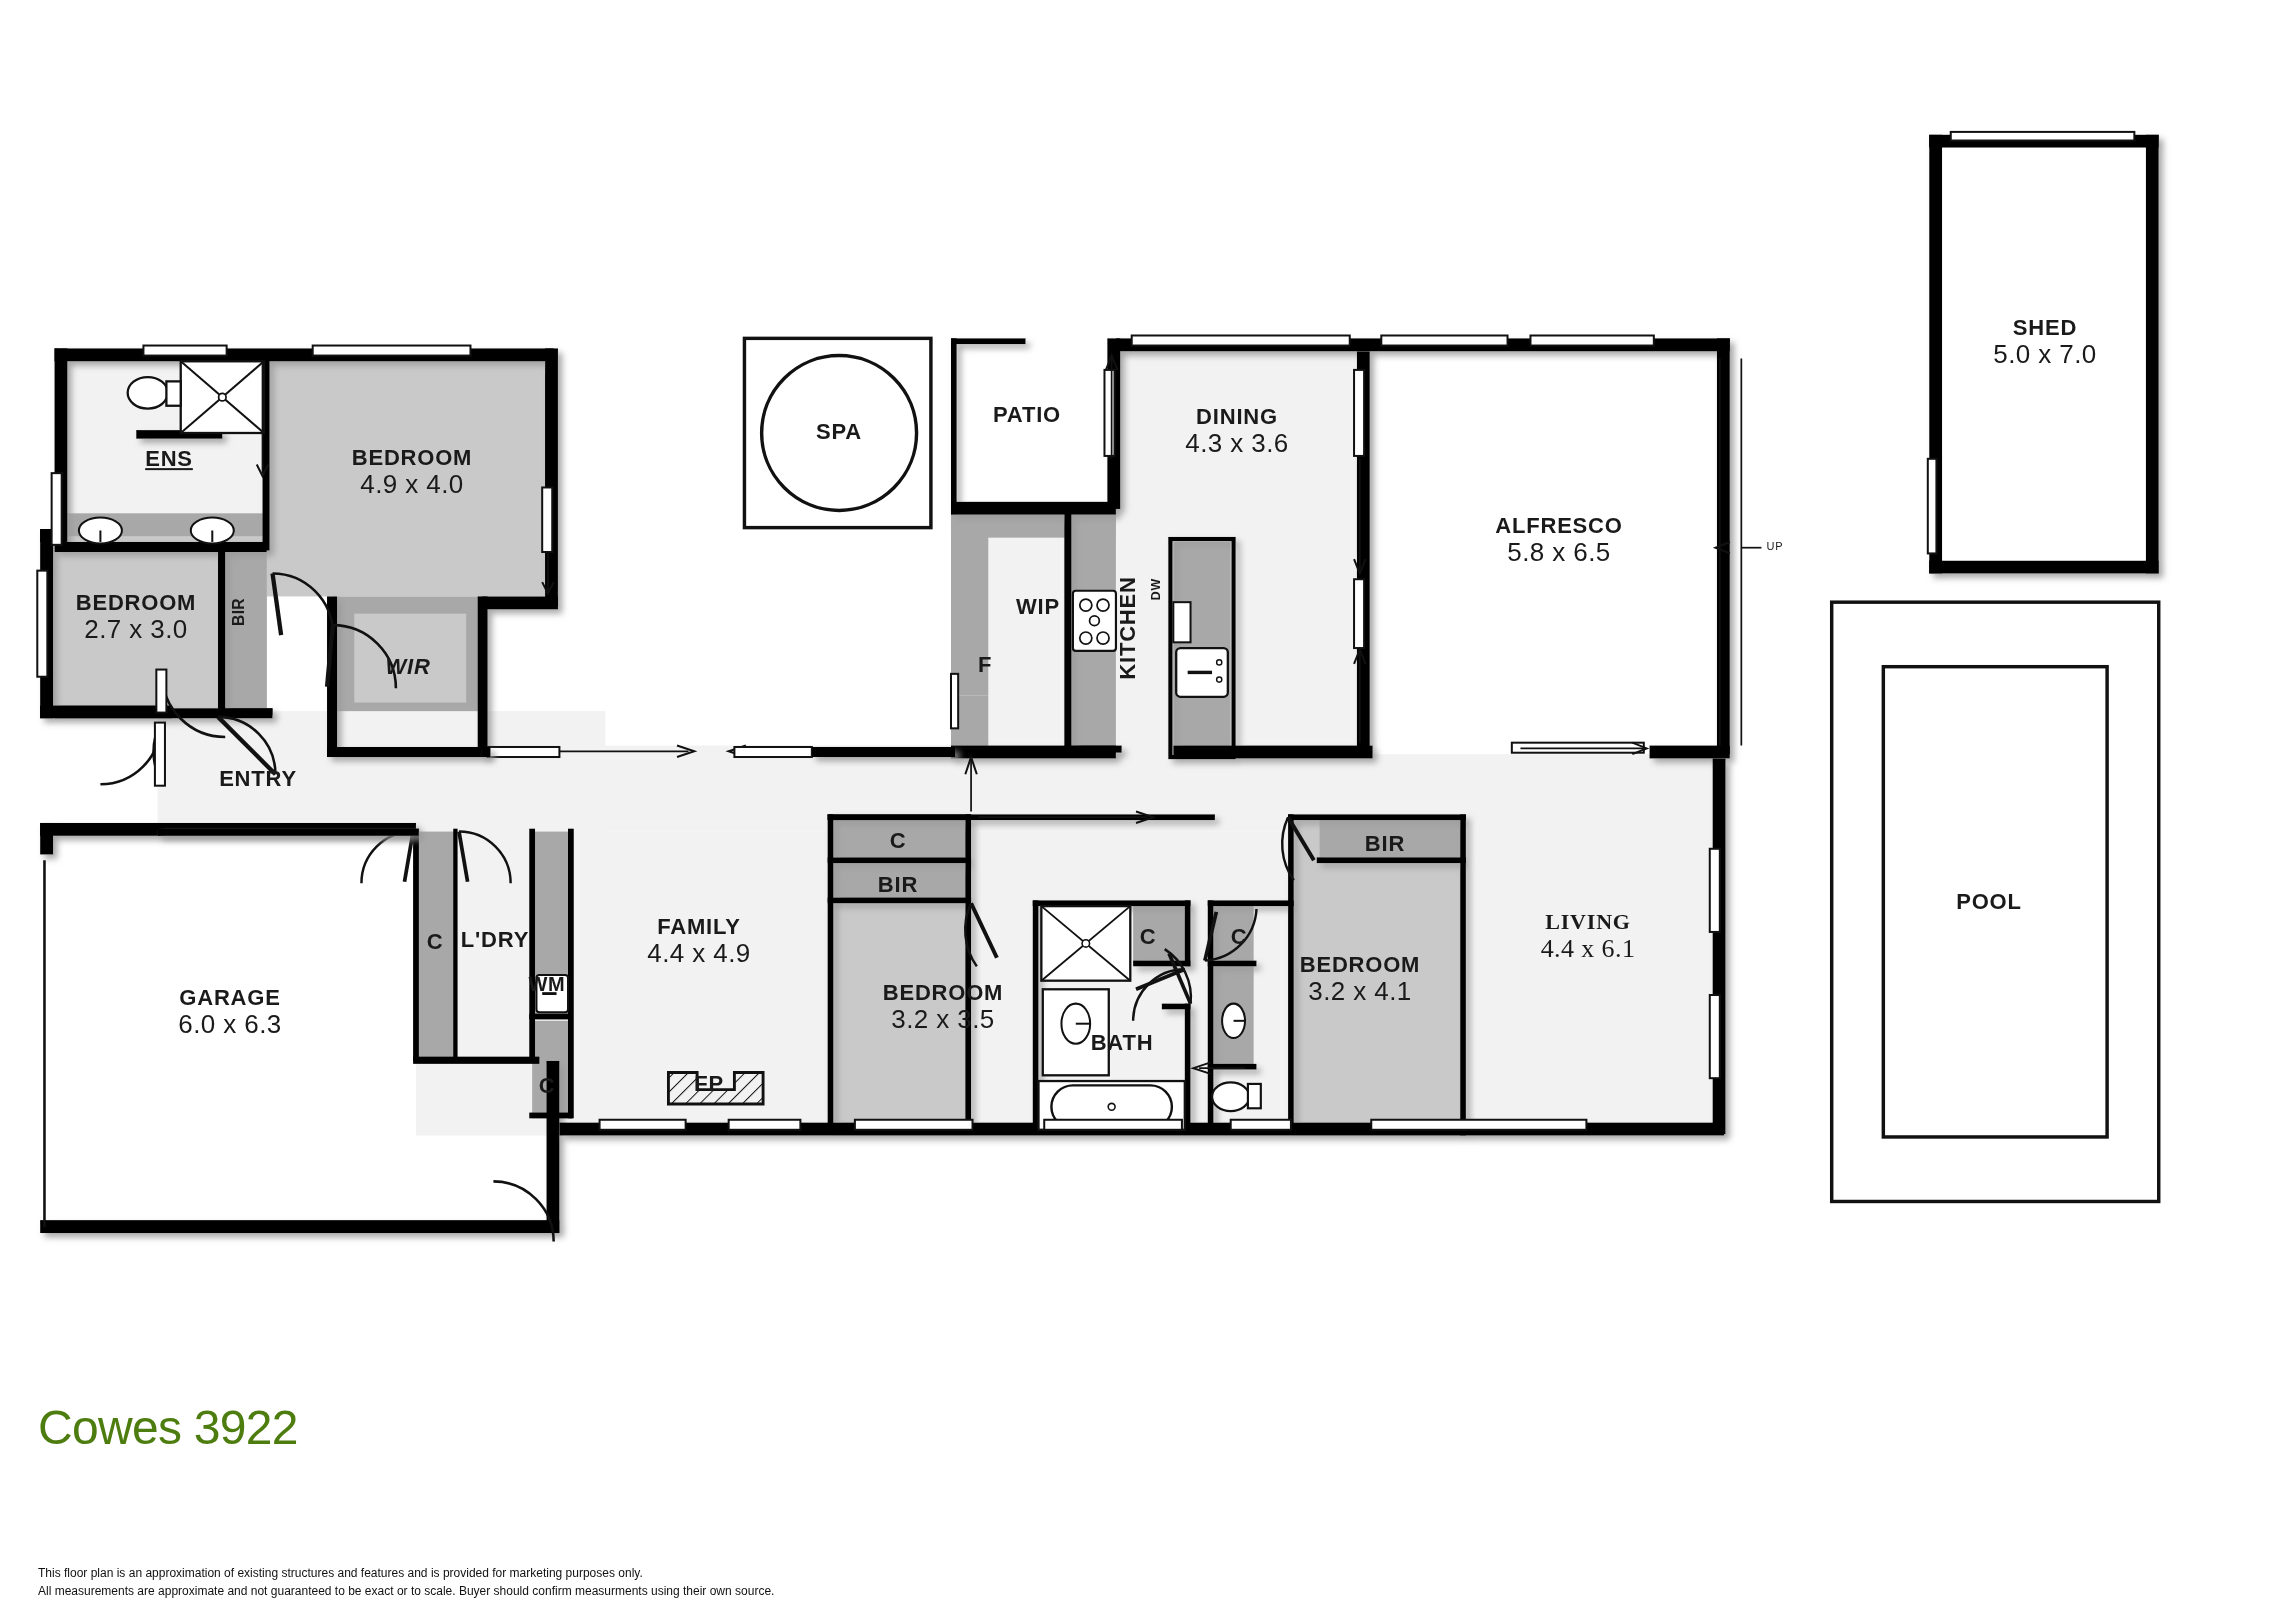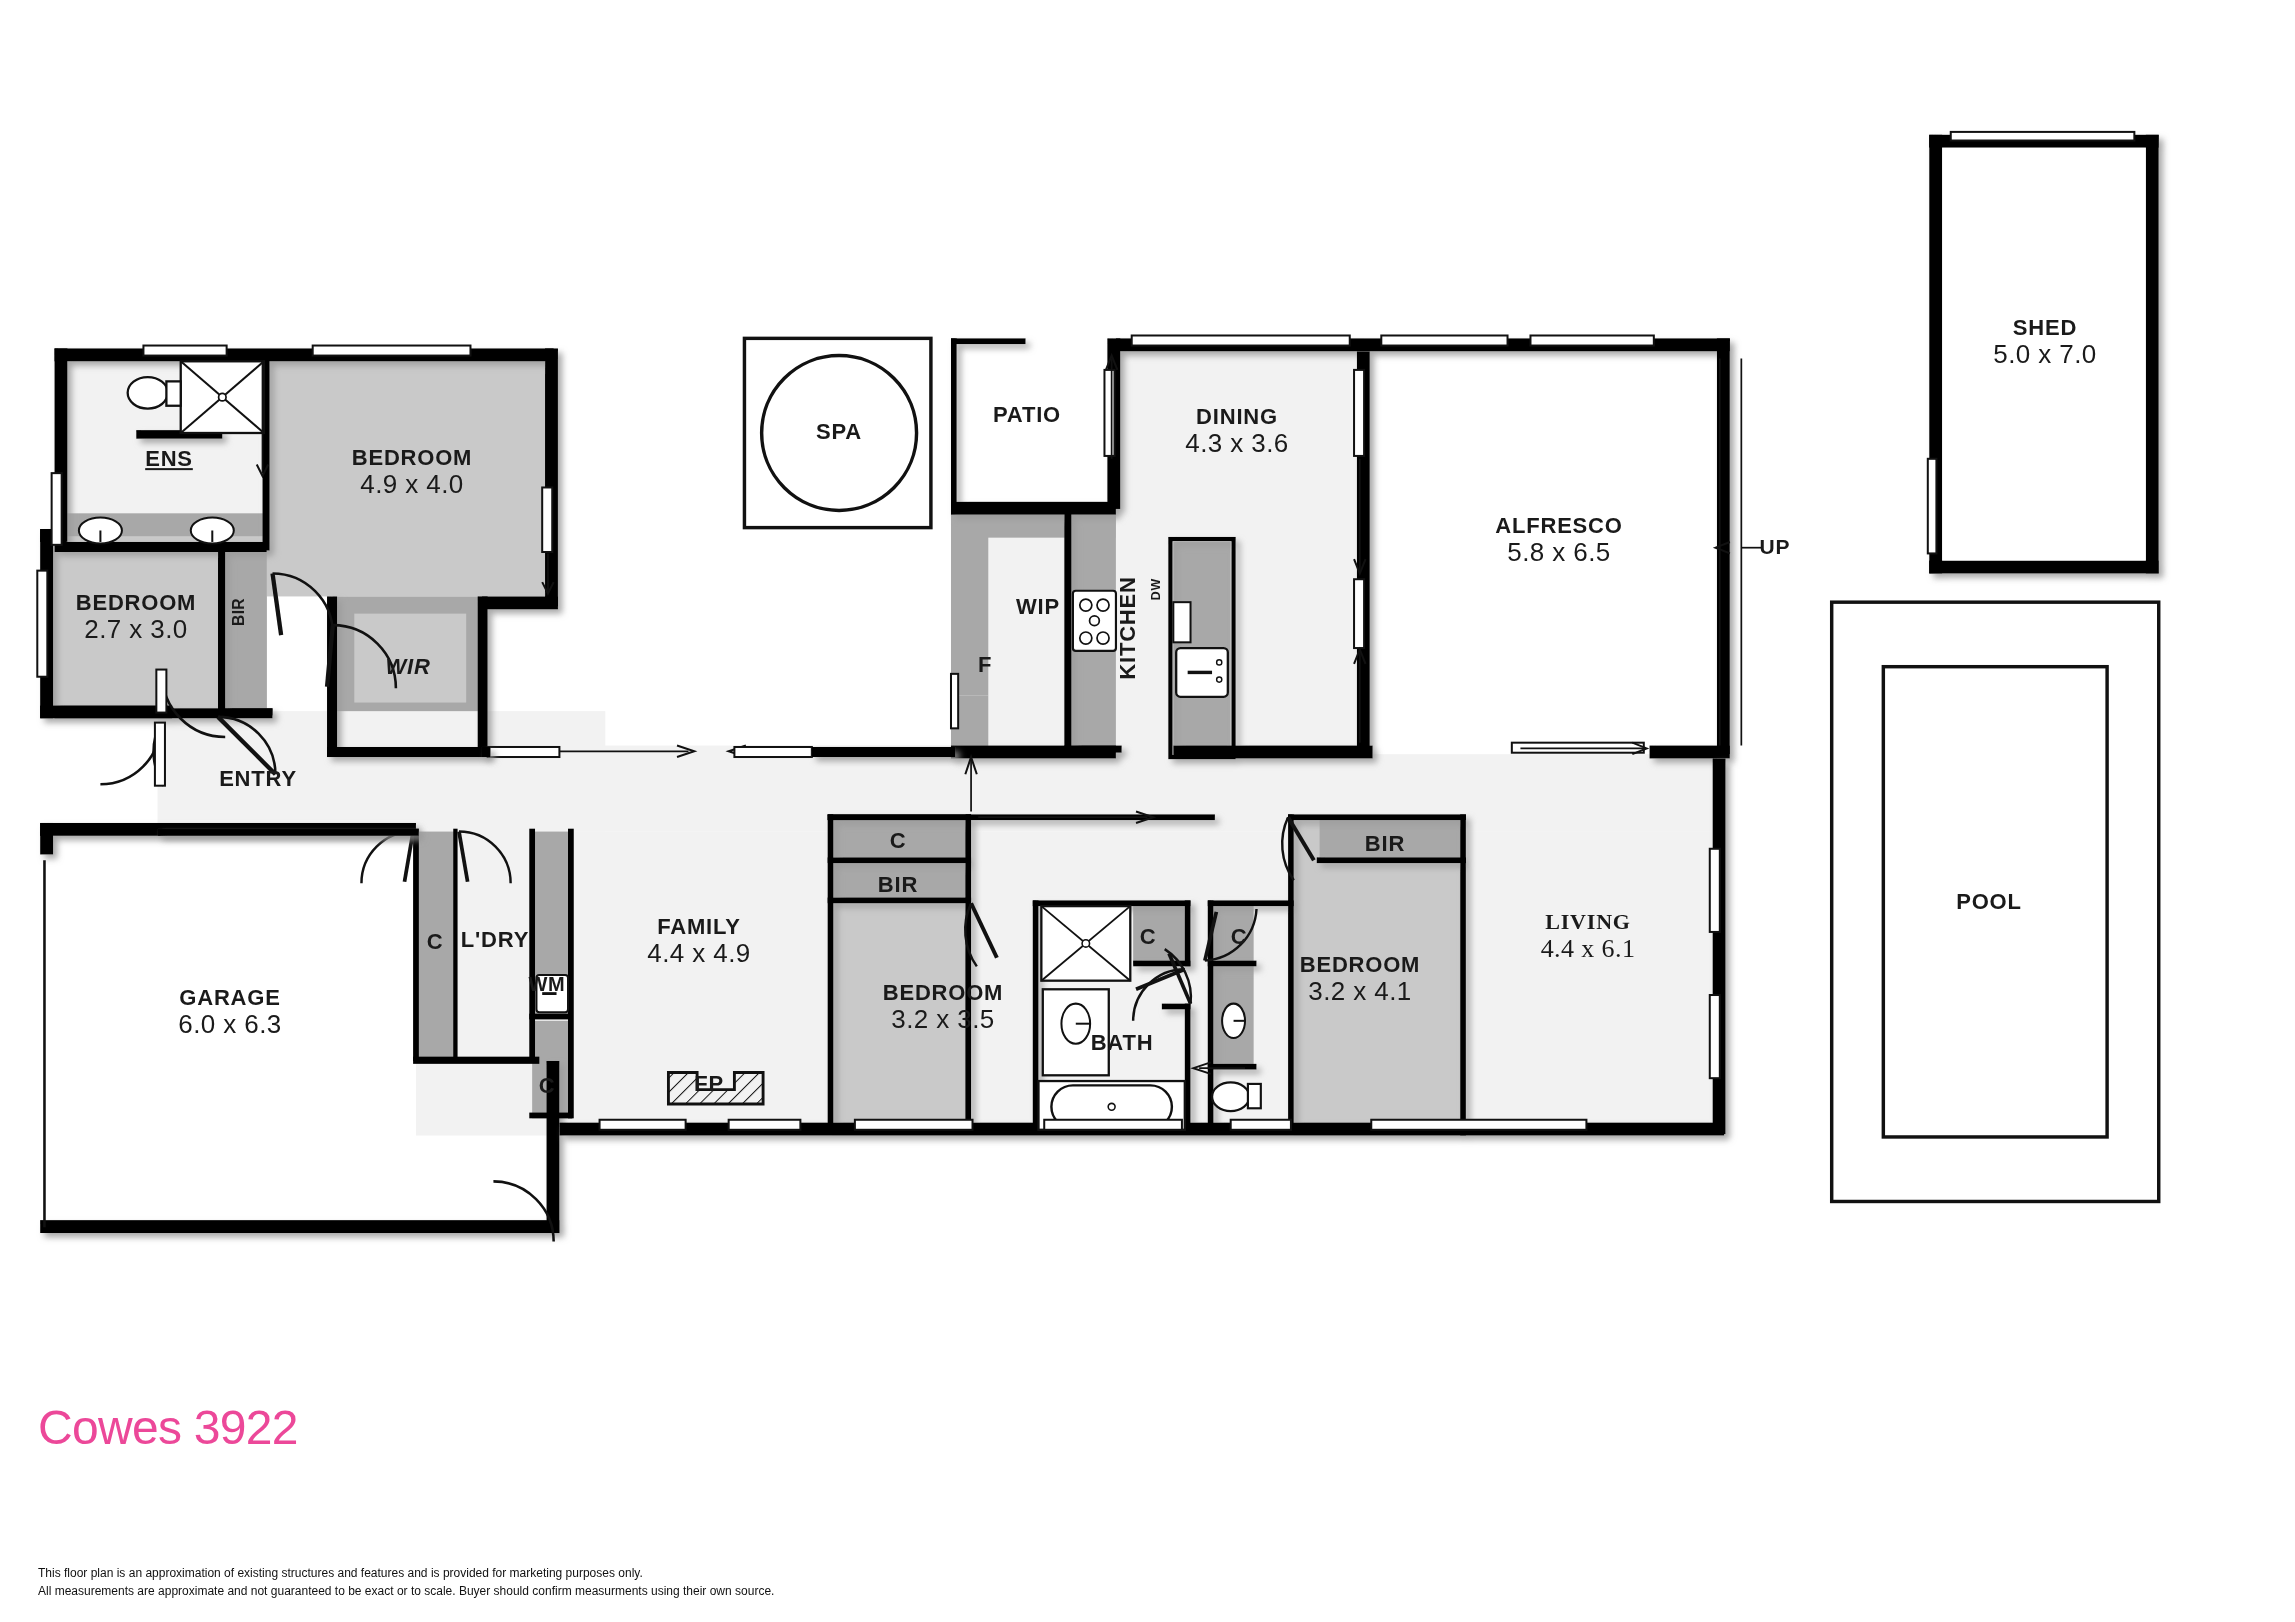--- a/index.html
+++ b/index.html
@@ -5,30 +5,30 @@
   html,body{margin:0;padding:0;background:#ffffff;}
   body{
     width:2295px;height:1623px;position:relative;overflow:hidden;
     font-family:"Liberation Sans", sans-serif;
     color:#1a1a1a;
   }
   #plan{position:absolute;left:0;top:0;width:2295px;height:1623px;}
   
   .titleBlock{position:absolute;left:38px;top:1400px;}
   .title1{font-size:55px;font-weight:400;letter-spacing:-0.7px;line-height:1.05;color:#111;}
-  .title2{font-size:48px;font-weight:300;letter-spacing:-0.7px;line-height:1.15;color:#ec4899;}
+  .title2{font-size:48px;font-weight:300;letter-spacing:-0.7px;line-height:1.15;color:#4d7c0f;}
   .disclaimer{position:absolute;left:38px;top:1564px;font-size:12px;line-height:1.5;color:#111;font-weight:400;}
   .dl-line{display:block;white-space:nowrap;}
   
   .rl{position:absolute;transform:translate(-50%,-50%);text-align:center;pointer-events:none;}
   .rl .nm{font-size:22px;font-weight:700;letter-spacing:0.8px;line-height:1.08;white-space:nowrap;}
   .rl .dm{font-size:26px;font-weight:400;letter-spacing:0.4px;line-height:1.15;white-space:nowrap;}
   .rl.tiny .nm{font-size:15.7px;letter-spacing:0.3px;font-weight:700;}
   .rl.rot{transform:translate(-50%,-50%) rotate(-90deg);}
-  .rl.up .nm{font-size:21px;font-weight:700;}
+  .rl.up .nm{font-size:11px;font-weight:400;}
 </style>
 </head>
 <body>
 
 <svg id="plan" viewBox="0 0 1600 1132" preserveAspectRatio="none" xmlns="http://www.w3.org/2000/svg">
 
   <defs>
     <filter id="sh" x="-30%" y="-30%" width="180%" height="180%">
       <feDropShadow dx="3" dy="3" stdDeviation="2.2" flood-color="#9a9a9a" flood-opacity="0.85"></feDropShadow>
     </filter>

